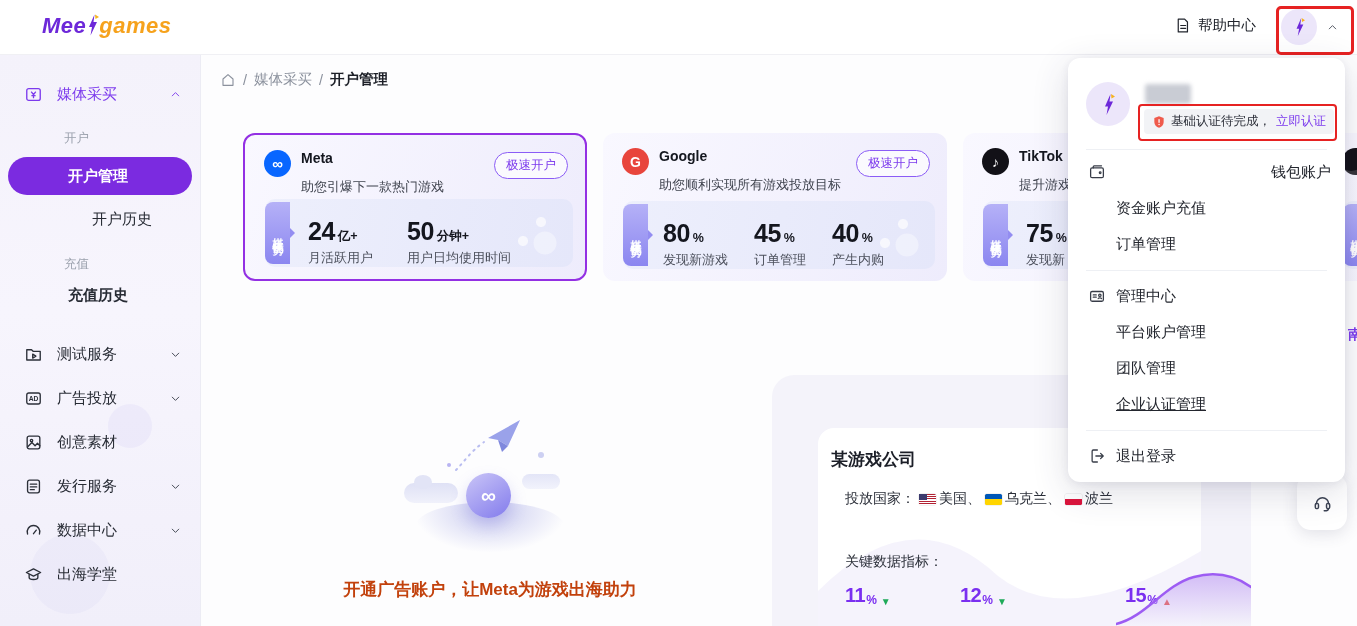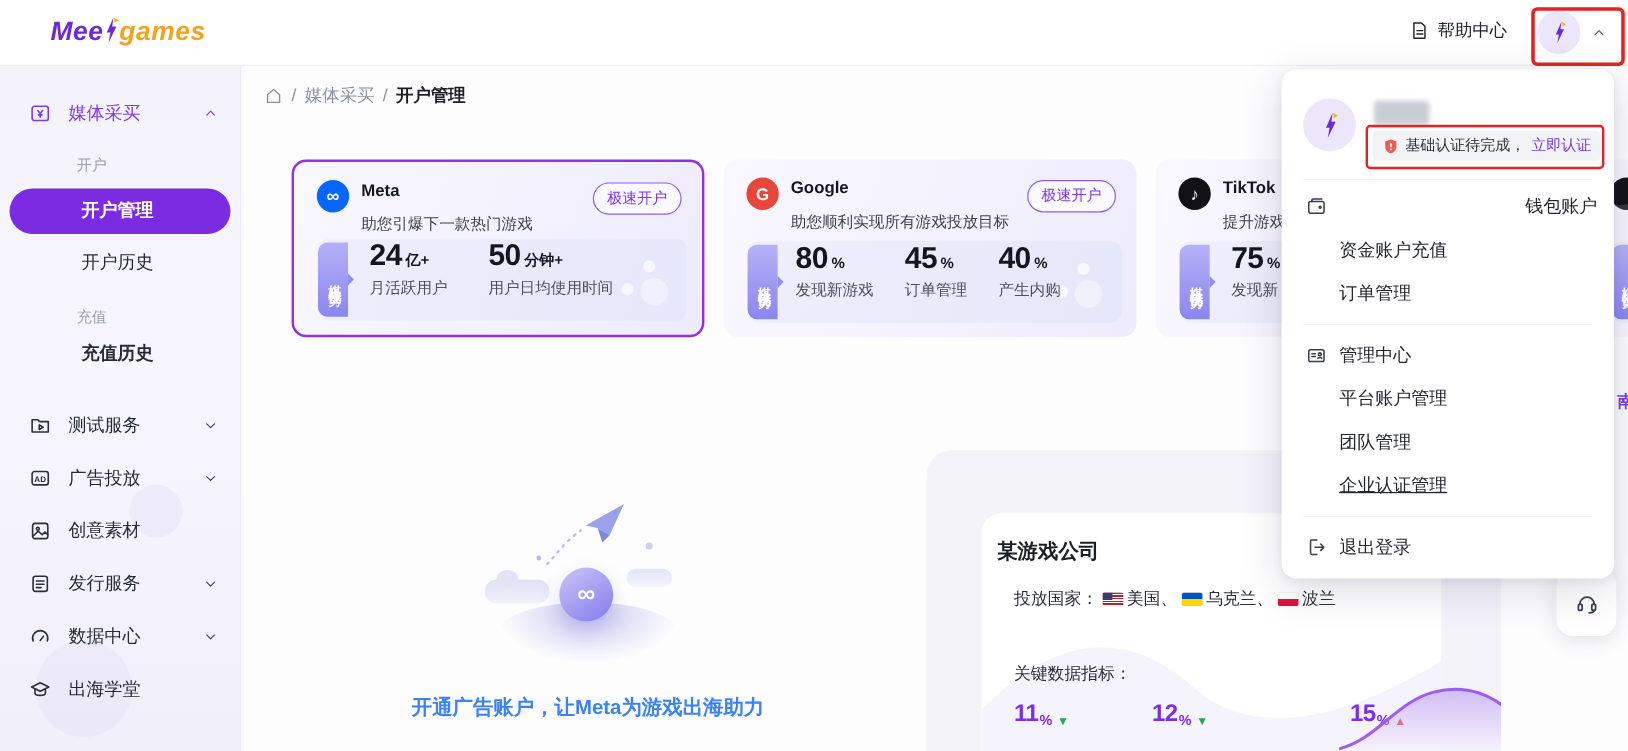--- a/index.html
+++ b/index.html
@@ -30,42 +30,42 @@
   .s-parent svg.ch{width:13px;height:13px;stroke:#3a3f4a;}
   .s-parent.purple{color:#7c3aed;}
   .s-parent.purple svg{stroke:#7c3aed;}
   .s-parent.first{margin-top:18px;}
   .s-parent.block-top{margin-top:18px;}
   .group{font-size:12.5px;color:#9aa0ac;padding-left:64px;height:18px;line-height:18px;}
   .g1{margin-top:13px;}
   .g2{margin-top:17px;}
   .s-sub{height:38px;line-height:38px;padding-left:68px;font-size:15px;color:#272b34;cursor:pointer;position:relative;z-index:1;}
   .s-sub.active{margin:10px 8px 0 8px;padding-left:60px;background:#7b2be0;color:#fff;font-weight:bold;border-radius:20px;}
-  .s-sub.plain1{margin-top:5px;}
+  .s-sub.plain1{margin-top:5px;margin-left:24px;}
   .s-sub.plain2{margin-top:3px;font-weight:bold;}
 
   
   .content{position:absolute;left:200px;top:54px;right:0;bottom:0;background:#fdfdfe;overflow:hidden;z-index:1;}
   .breadcrumb{position:absolute;left:20px;top:16px;display:flex;align-items:center;gap:7px;font-size:14.5px;color:#8b919d;z-index:2;}
   .breadcrumb svg{width:16px;height:16px;stroke:#8b919d;}
   .breadcrumb .cur{color:#1c1f27;font-weight:bold;}
 
   .cards{position:absolute;left:43px;top:79px;display:flex;gap:16px;z-index:2;}
   .card{position:relative;flex:0 0 auto;width:344px;height:148px;border-radius:12px;
         background:linear-gradient(110deg,#f9f8ff 0%,#eeecfc 100%);}
   .card.selected{width:340px;height:144px;border:2px solid #9330e3;}
   .cicon{position:absolute;left:19px;top:15px;width:27px;height:27px;border-radius:50%;display:flex;align-items:center;justify-content:center;color:#fff;font-weight:bold;font-size:14px;}
   .cicon.meta{background:#0866ff;font-size:15px;}
   .cicon.google{background:#e8453c;}
   .cicon.tiktok{background:#121117;}
   .cicon.partial{background:#121117;box-shadow:inset -4px -4px 0 rgba(255,255,255,.15);}
   .cname{position:absolute;left:56px;top:15px;font-size:14px;font-weight:bold;color:#14171f;}
   .csub{position:absolute;left:56px;top:43px;font-size:13px;color:#3f434e;}
   .cbtn{position:absolute;right:17px;top:17px;padding:4px 11px;font-size:12.5px;color:#7c3aed;border:1px solid #8b5cf6;border-radius:14px;background:rgba(255,255,255,.65);cursor:pointer;white-space:nowrap;}
-  .band{position:absolute;left:20px;right:12px;bottom:12px;height:68px;border-radius:10px;display:flex;align-items:flex-start;
+  .band{position:absolute;left:20px;right:12px;bottom:12px;height:68px;border-radius:10px;display:flex;align-items:flex-end;
         background:linear-gradient(100deg,#edeffc 0%,#e5e7fa 100%);}
   .tag{position:relative;align-self:stretch;width:25px;margin:3px 0;background:linear-gradient(180deg,#b5b1f7,#8b86f0);
        border-radius:8px 0 0 8px;display:flex;align-items:center;justify-content:center;flex:0 0 auto;}
   .tag::after{content:'';position:absolute;right:-5px;top:50%;margin-top:-5px;border-left:5px solid #938df1;border-top:5px solid transparent;border-bottom:5px solid transparent;}
   .tagtxt{writing-mode:vertical-lr;font-size:11px;letter-spacing:2px;color:#fff;font-weight:bold;}
   .stats{display:flex;padding-left:18px;gap:34px;position:relative;z-index:1;}
   .stat .vrow{display:flex;align-items:baseline;}
   .stat .v{font-size:25px;font-weight:800;color:#14161e;letter-spacing:-.5px;}
   .stat .u{font-size:12.5px;font-weight:bold;color:#14161e;margin-left:3px;}
   .stat .l{font-size:13px;color:#4c505c;margin-top:3px;}
@@ -79,21 +79,21 @@
          background:radial-gradient(ellipse at 50% 18%,#c9cbef 0%,rgba(250,250,255,0) 72%);}
   .sphere{position:absolute;left:266px;top:419px;width:45px;height:45px;border-radius:50%;color:#fff;
           background:linear-gradient(145deg,#c3bef6 10%,#8d86ee 85%);display:flex;align-items:center;justify-content:center;
           font-size:21px;font-weight:bold;box-shadow:0 8px 16px rgba(120,110,220,.28);z-index:1;}
   .cloudL{position:absolute;left:204px;top:429px;width:54px;height:20px;border-radius:12px;background:linear-gradient(180deg,#dfe1f5,#f0f1fb);}
   .cloudL::after{content:'';position:absolute;left:10px;top:-8px;width:18px;height:14px;border-radius:50%;background:#e2e4f6;}
   .cloudR{position:absolute;left:322px;top:420px;width:38px;height:15px;border-radius:10px;background:linear-gradient(180deg,#e3e5f7,#f2f3fc);}
   .idot1{position:absolute;left:247px;top:409px;width:4px;height:4px;border-radius:50%;background:#b9b4f2;}
   .idot2{position:absolute;left:338px;top:398px;width:6px;height:6px;border-radius:50%;background:#cdd0f2;}
   .plane{position:absolute;left:250px;top:360px;z-index:1;}
-  .promo-cap{position:absolute;left:90px;top:524px;width:400px;text-align:center;font-size:17px;font-weight:bold;color:#3b82f6;z-index:2;}
+  .promo-cap{position:absolute;left:90px;top:524px;width:400px;text-align:center;font-size:17px;font-weight:bold;color:#c2410c;z-index:2;}
 
   
   .panel{position:absolute;left:572px;top:321px;width:479px;height:251px;background:#f4f3fa;border-radius:22px 22px 0 0;overflow:hidden;z-index:2;}
   .company{position:absolute;left:46px;top:53px;width:383px;bottom:0;background:#fff;border-radius:16px 16px 0 0;}
   .wave-faint{position:absolute;left:0;bottom:0;z-index:0;}
   .c-title{position:absolute;left:13px;top:20px;font-size:17px;font-weight:bold;color:#1b1e27;z-index:1;}
   .c-countries{position:absolute;left:27px;top:62px;display:flex;align-items:center;font-size:14px;color:#2b2f39;z-index:1;white-space:nowrap;}
   .flag{display:inline-block;width:17px;height:11px;border-radius:1.5px;box-shadow:0 0 0 .5px rgba(0,0,0,.10);margin:0 3px 0 4px;position:relative;flex:0 0 auto;}
   .flag-us{background:linear-gradient(180deg,#b22234 0 10%,#fff 10% 20%,#b22234 20% 30%,#fff 30% 40%,#b22234 40% 50%,#fff 50% 60%,#b22234 60% 70%,#fff 70% 80%,#b22234 80% 90%,#fff 90%);}
   .flag-us::after{content:'';position:absolute;left:0;top:0;width:8px;height:6px;background:#3c3b6e;}

